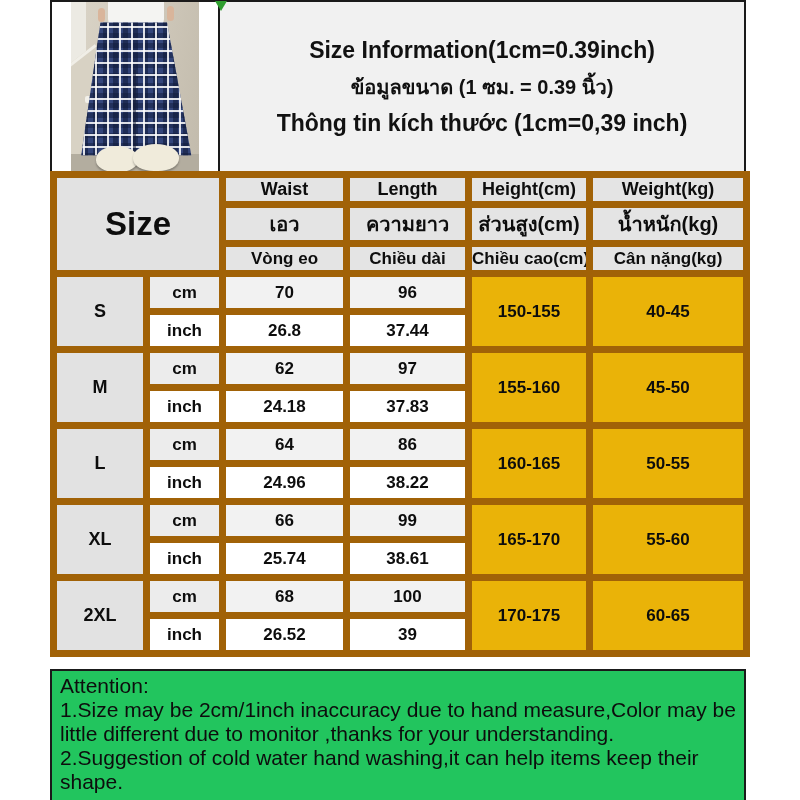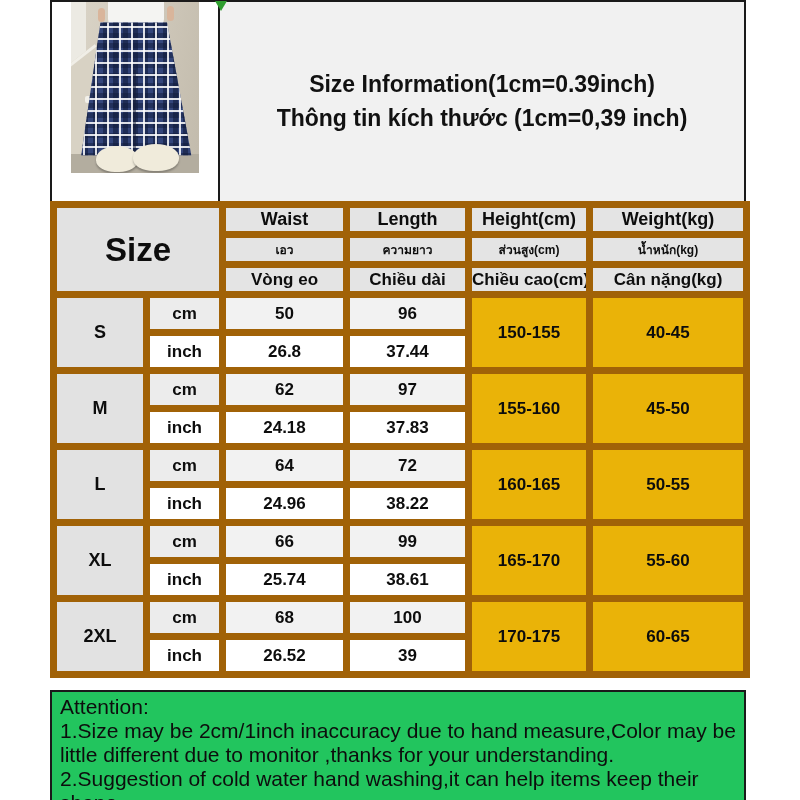--- a/index.html
+++ b/index.html
@@ -5,21 +5,21 @@
   html,body { margin:0; padding:0; }
   .page {
     position:relative; width:800px; height:800px; background:#ffffff;
     font-family:"Liberation Sans", sans-serif; color:#111;
     overflow:hidden;
   }
   .sheet { position:absolute; left:50px; top:0; width:696px; }
 
   
   .top-section {
-    position:relative; display:flex; height:201px; box-sizing:border-box;
+    position:relative; display:flex; height:171px; box-sizing:border-box;
     border:2px solid #1a1a1a; border-bottom:none; background:#fff;
   }
   .photo-cell {
     width:168px; box-sizing:border-box; border-right:2px solid #1a1a1a;
     display:flex; justify-content:center; background:#fff; overflow:hidden;
   }
   .title-cell {
     flex:1; background:#f1f1f1; display:flex; flex-direction:column;
     align-items:center; justify-content:center; gap:7px; text-align:center;
   }
@@ -69,21 +69,21 @@
   }
   table.size-table td {
     border:7px solid #a16207; text-align:center; vertical-align:middle;
     padding:0; font-weight:bold; color:#0d0d0d; overflow:hidden; white-space:nowrap;
   }
   tr.hrow { height:30px; }
   tr.drow { height:38px; }
   tr.g td { border-top-width:2px; }
   td.corner { background:#e2e2e2; font-size:33px; }
   td.hdr { background:#e4e4e4; font-size:18px; }
-  td.hdr-th { font-size:12px; }
+  td.hdr-th { font-size:20px; }
   td.hdr-vi { font-size:17px; }
   td.sizecell { background:#e2e2e2; font-size:18px; }
   td.unit { font-size:17px; }
   td.unit-cm { background:#ececec; }
   td.unit-inch { background:#ffffff; }
   td.val { font-size:17px; }
   td.val-cm { background:#f2f2f2; }
   td.val-inch { background:#ffffff; }
   td.merged { background:#eab308; }
 
@@ -112,20 +112,21 @@
           <div class="hand-l"></div>
           <div class="hand-r"></div>
           <div class="pants"></div>
           <div class="leg-gap"></div>
           <div class="shoe shoe-l"></div>
           <div class="shoe shoe-r"></div>
         </div>
       </div>
       <div class="title-cell">
         <div class="title-en">Size Information(1cm=0.39inch)</div>
+        <div class="title-th">ข้อมูลขนาด (1 ซม. = 0.39 นิ้ว)</div>
         <div class="title-vi">Thông tin kích thước (1cm=0,39 inch)</div>
       </div>
       <div class="green-triangle"></div>
     </div>
 
     <table class="size-table">
       <colgroup>
         <col style="width:93px">
           <col style="width:76px">
           <col style="width:124px">
@@ -150,21 +151,21 @@
         <tr class="hrow">
           <td class="hdr hdr-vi">Vòng eo</td>
           <td class="hdr hdr-vi">Chiều dài</td>
           <td class="hdr hdr-vi">Chiều cao(cm)</td>
           <td class="hdr hdr-vi">Cân nặng(kg)</td>
         </tr>
 
         <tr class="drow g">
           <td class="sizecell" rowspan="2">S</td>
           <td class="unit unit-cm">cm</td>
-          <td class="val val-cm">50</td>
+          <td class="val val-cm">70</td>
           <td class="val val-cm">96</td>
           <td class="val merged" rowspan="2">150-155</td>
           <td class="val merged" rowspan="2">40-45</td>
         </tr>
         <tr class="drow">
           <td class="unit unit-inch">inch</td>
           <td class="val val-inch">26.8</td>
           <td class="val val-inch">37.44</td>
         </tr>
 
@@ -179,21 +180,21 @@
         <tr class="drow">
           <td class="unit unit-inch">inch</td>
           <td class="val val-inch">24.18</td>
           <td class="val val-inch">37.83</td>
         </tr>
 
         <tr class="drow g">
           <td class="sizecell" rowspan="2">L</td>
           <td class="unit unit-cm">cm</td>
           <td class="val val-cm">64</td>
-          <td class="val val-cm">72</td>
+          <td class="val val-cm">86</td>
           <td class="val merged" rowspan="2">160-165</td>
           <td class="val merged" rowspan="2">50-55</td>
         </tr>
         <tr class="drow">
           <td class="unit unit-inch">inch</td>
           <td class="val val-inch">24.96</td>
           <td class="val val-inch">38.22</td>
         </tr>
 
         <tr class="drow g">

